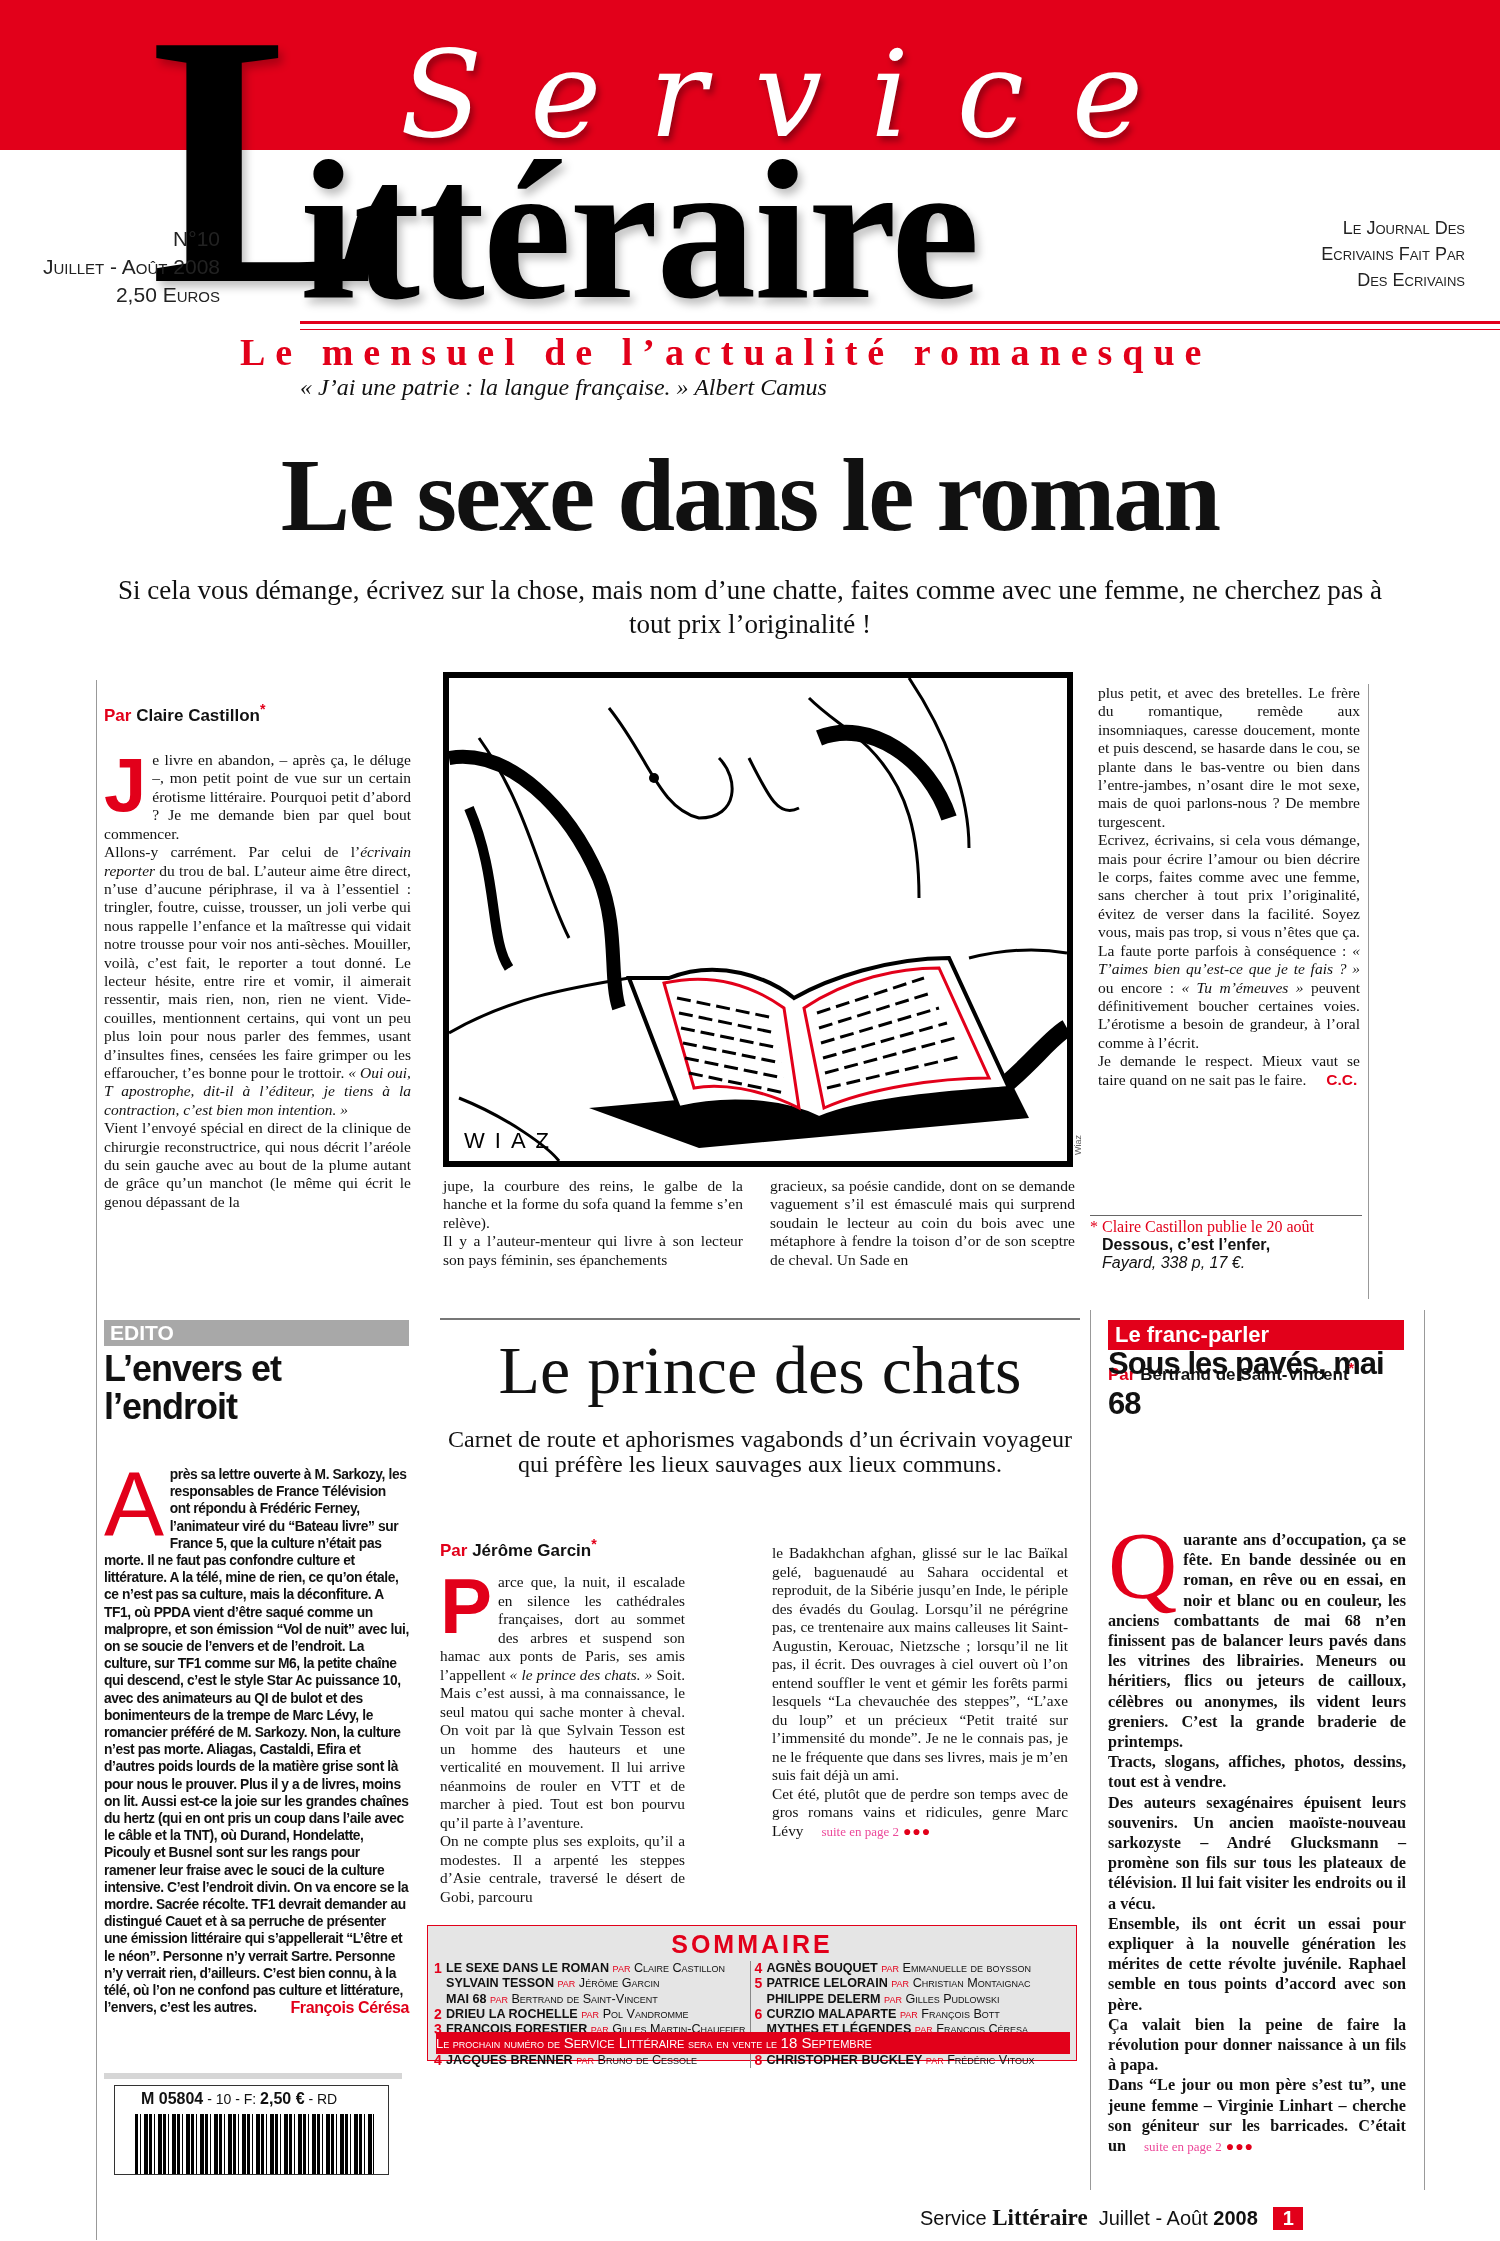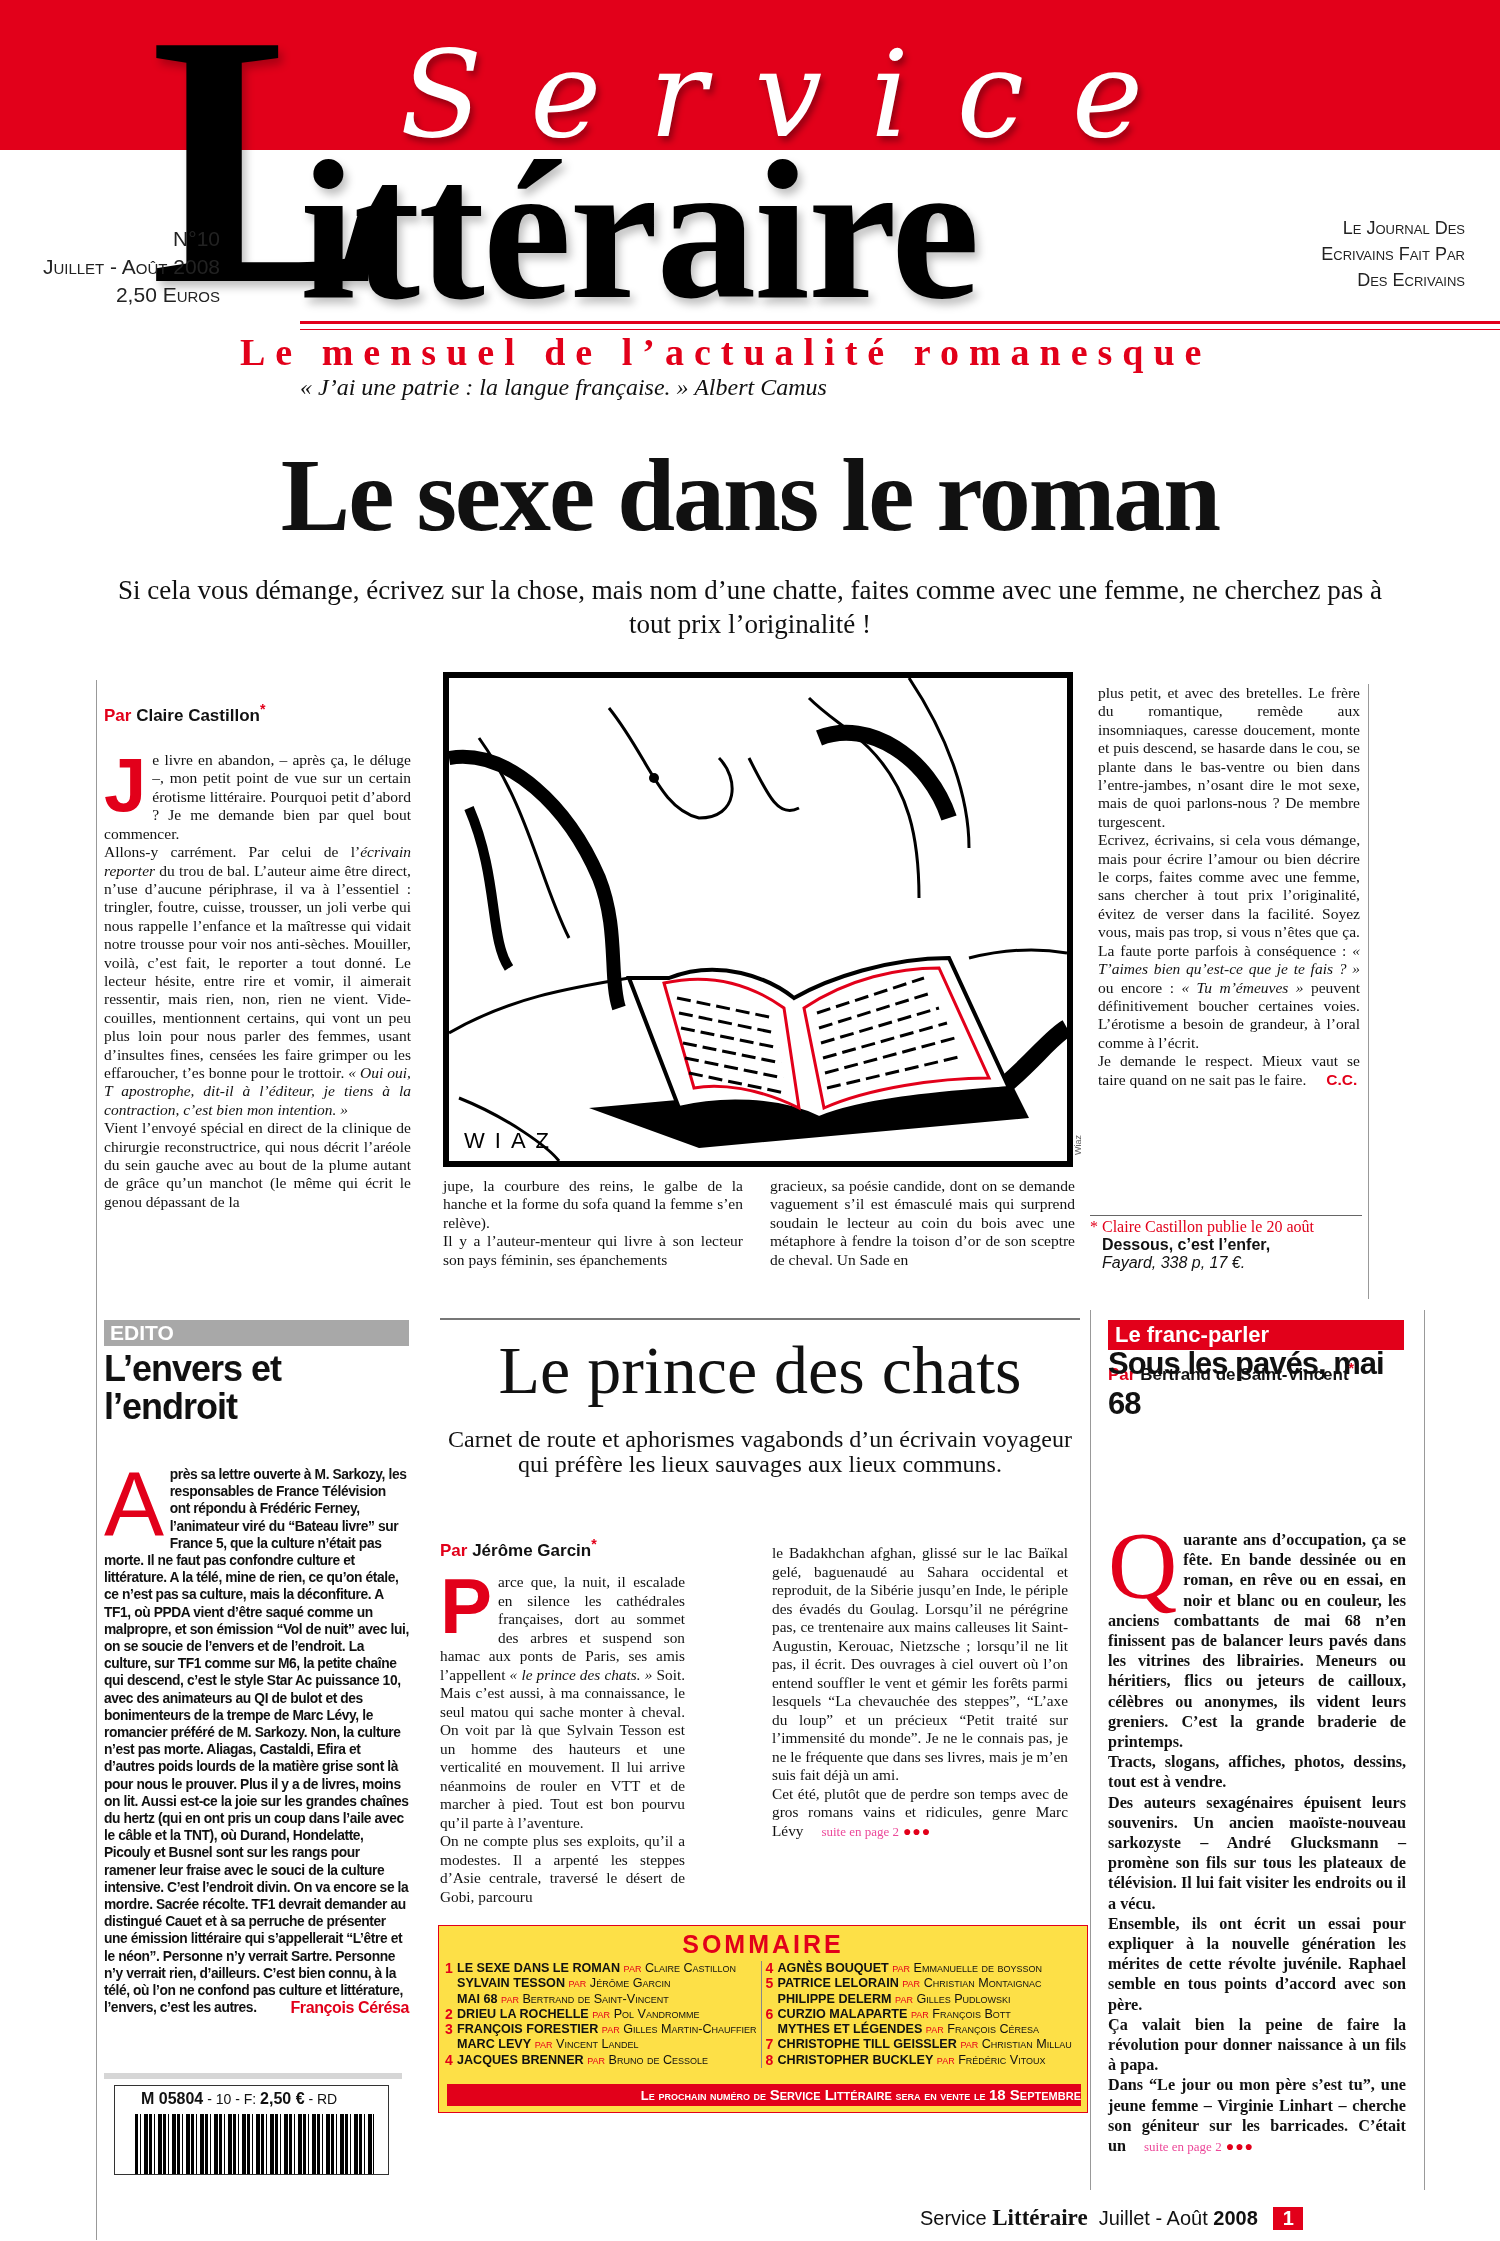--- a/index.html
+++ b/index.html
@@ -52,31 +52,31 @@
 #prince-rule{left:440px;top:1318px;width:640px;height:2px;background:#777}
 #prince-title{left:440px;top:1332px;width:640px;text-align:center;font-size:68px;line-height:76px}
 #prince-deck{left:440px;top:1427px;width:640px;text-align:center;font-size:24px;line-height:25px}
 #prince-byline{left:440px;top:1536px}
 #prince-c1{left:440px;top:1573px;width:245px;font-size:15.3px;line-height:18.5px}
 #prince-c1 .dropcap{font-size:78px;margin-top:2px}
 #prince-c2{left:772px;top:1544px;width:296px;font-size:15.3px;line-height:18.5px}
 .suite{color:#ec4899;font-size:13px;margin-left:18px}
 .dots{color:#e2001a;font-size:14px;letter-spacing:1px}
 
-#sommaire{left:438px;top:1925px;width:650px;height:188px;background:#fde047;border:1px solid #e2001a;font-family:"Liberation Sans",sans-serif}
+#sommaire{left:427px;top:1925px;width:650px;height:136px;background:#e5e5e5;border:1px solid #e2001a;font-family:"Liberation Sans",sans-serif}
 #som-title{text-align:center;color:#e2001a;font-weight:bold;font-size:25px;letter-spacing:3px;margin-top:4px}
 #som-cols{display:flex;padding:2px 6px 0 6px}
 .som-col{flex:1;font-size:12.6px;line-height:15.3px}
 .som-col.r{border-left:1px solid #888;padding-left:4px}
 .som-item{display:flex}
 .som-num{width:12px;color:#e2001a;font-weight:bold;font-size:14px}
 .som-entry b{font-weight:bold}
 .som-entry .par{color:#e2001a;font-variant:small-caps}
 .som-entry .au{font-variant:small-caps}
-#som-banner{position:absolute;left:8px;right:6px;bottom:6px;height:22px;background:#e2001a;color:#fff;text-align:right;font-size:13px;font-weight:bold;font-variant:small-caps;line-height:22px}
+#som-banner{position:absolute;left:8px;right:6px;bottom:6px;height:22px;background:#e2001a;color:#fff;text-align:left;font-size:13px;font-weight:normal;font-variant:small-caps;line-height:22px}
 #som-banner span{font-size:15px}
 
 #fp-label{left:1108px;top:1320px;width:296px;height:30px;background:#e2001a;color:#fff;font-family:"Liberation Sans",sans-serif;font-weight:bold;font-size:22px;line-height:30px;padding-left:7px}
 #fp-byline{left:1108px;top:1360px}
 #fp-title{left:1108px;top:1344px;width:300px;font-family:Liberation Sans, sans-serif;font-weight:bold;font-size:31px;line-height:40px;letter-spacing:-1px}
 #fp-body{left:1108px;top:1530px;width:298px;font-size:16.2px;line-height:20.2px;font-weight:bold}
 #fp-body .dropcap{font-family:"Liberation Serif",serif;font-size:96px;font-weight:normal;margin-top:-2px}
 
 #footer{left:920px;top:2205px;font-family:"Liberation Sans",sans-serif;font-size:20px;white-space:nowrap}
 #footer .brand{font-family:"Liberation Serif",serif;font-weight:bold;font-size:23px}

